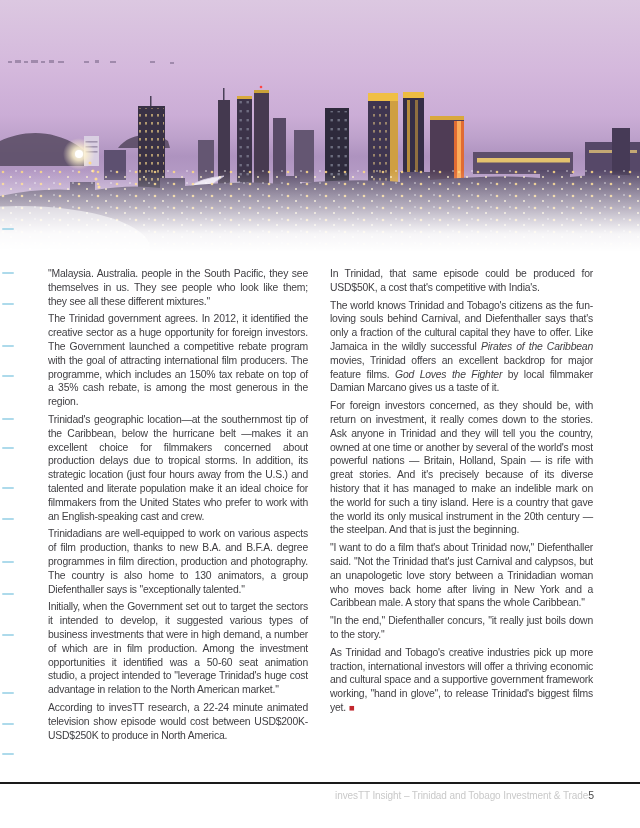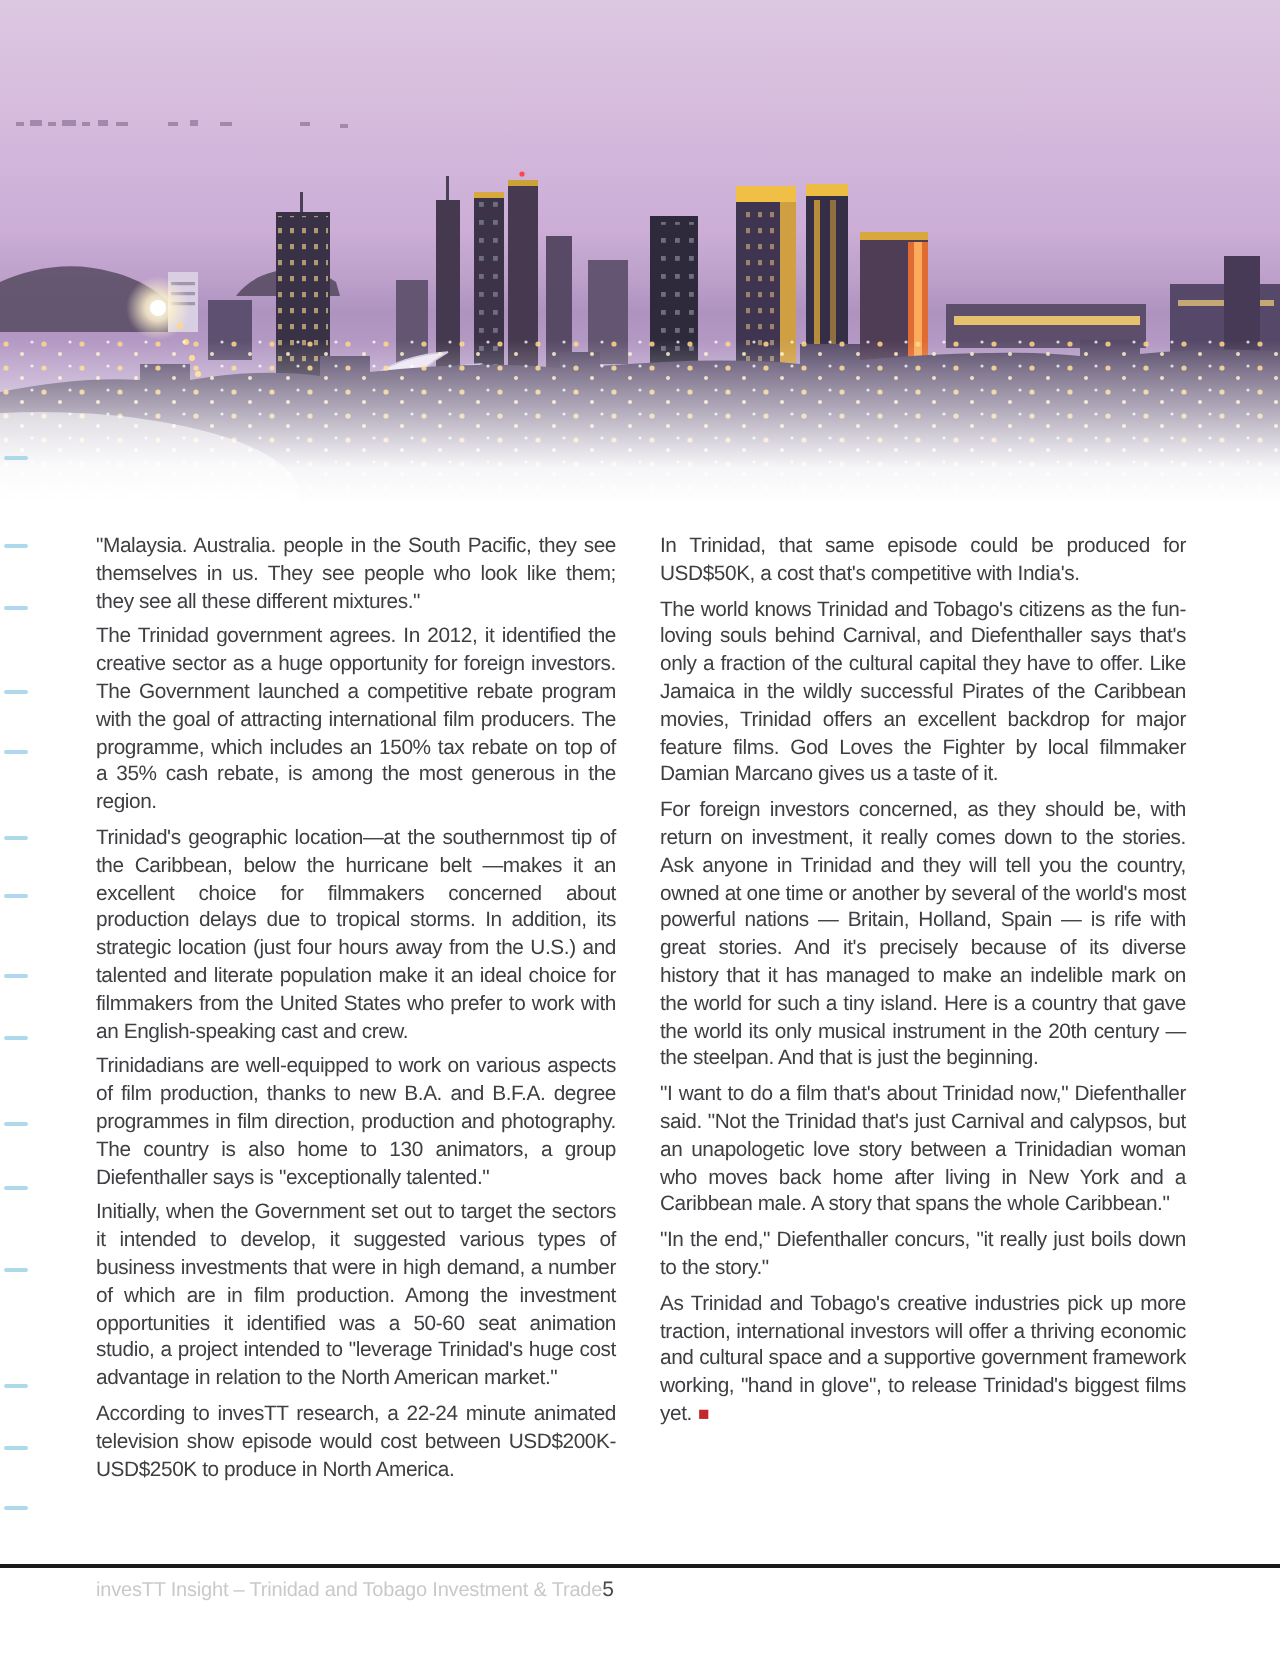--- a/index.html
+++ b/index.html
@@ -23,28 +23,28 @@
     position:absolute;top:0;
     text-align:justify;
     font-size:10.4px;line-height:13.8px;
     letter-spacing:-0.2px;
     color:#3f3e42;
   }
   .col-left{left:48px;width:260px;}
   .col-right{left:330px;width:263px;}
   .col p{margin:0 0 4px 0;}
   .col p:last-child{margin-bottom:0;}
-  .it{}
+  .it{font-style:italic;}
   .endmark{font-style:normal;font-size:9.5px;margin-left:3px;letter-spacing:0;}
 
   
   .footer-rule{position:absolute;top:782px;left:0;width:640px;height:2px;background:#1a1a1a;}
   .footer-row{
     position:absolute;top:789px;left:48px;width:546px;
-    display:flex;justify-content:flex-start;align-items:baseline;
+    display:flex;justify-content:flex-end;align-items:baseline;
   }
   .pub{font-size:10px;color:#c9c9c9;letter-spacing:-0.1px;}
   .pagenum{font-size:10.5px;color:#4a4a4a;}
 </style>
 </head>
 <body>
 
 <div class="page">
 
   <div class="hero">

